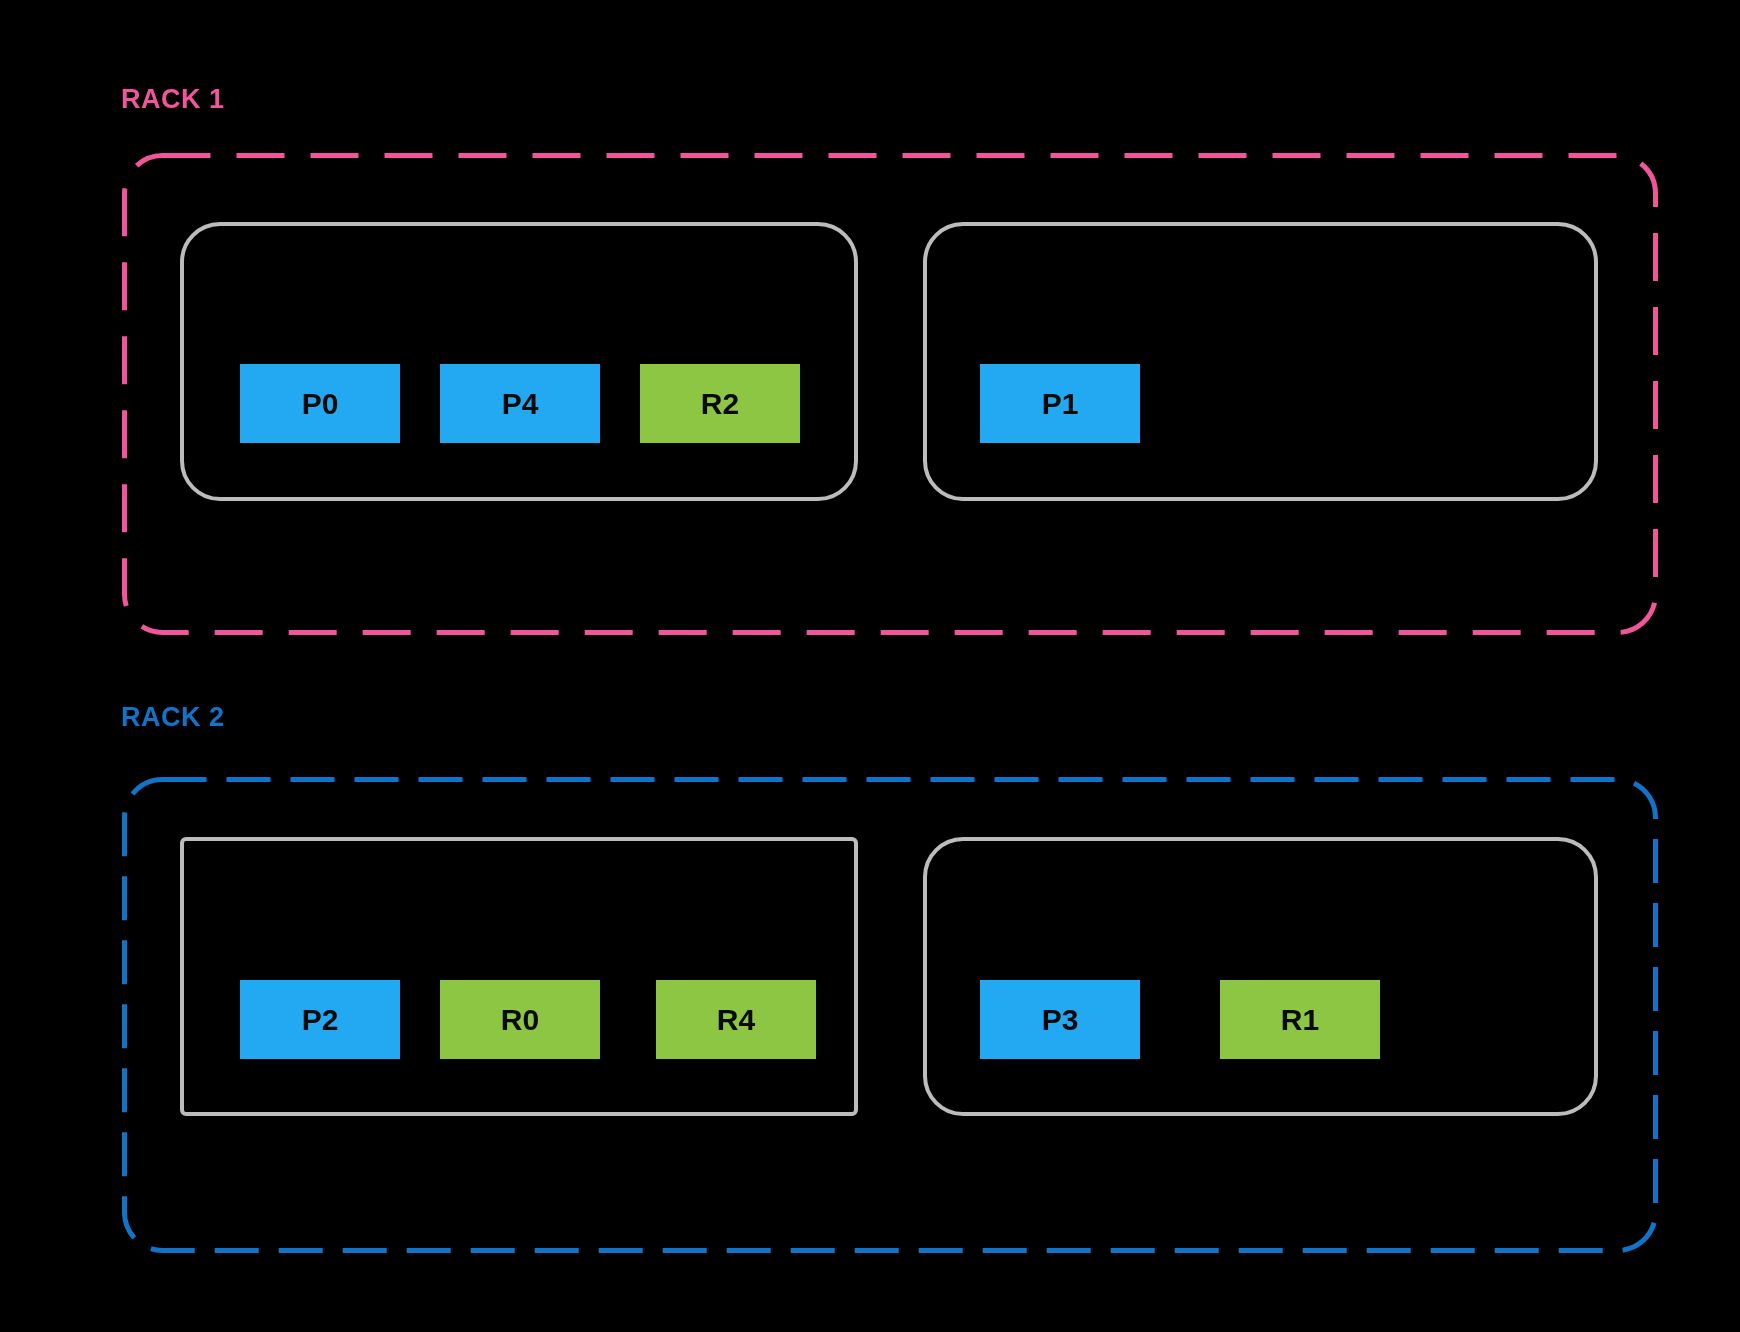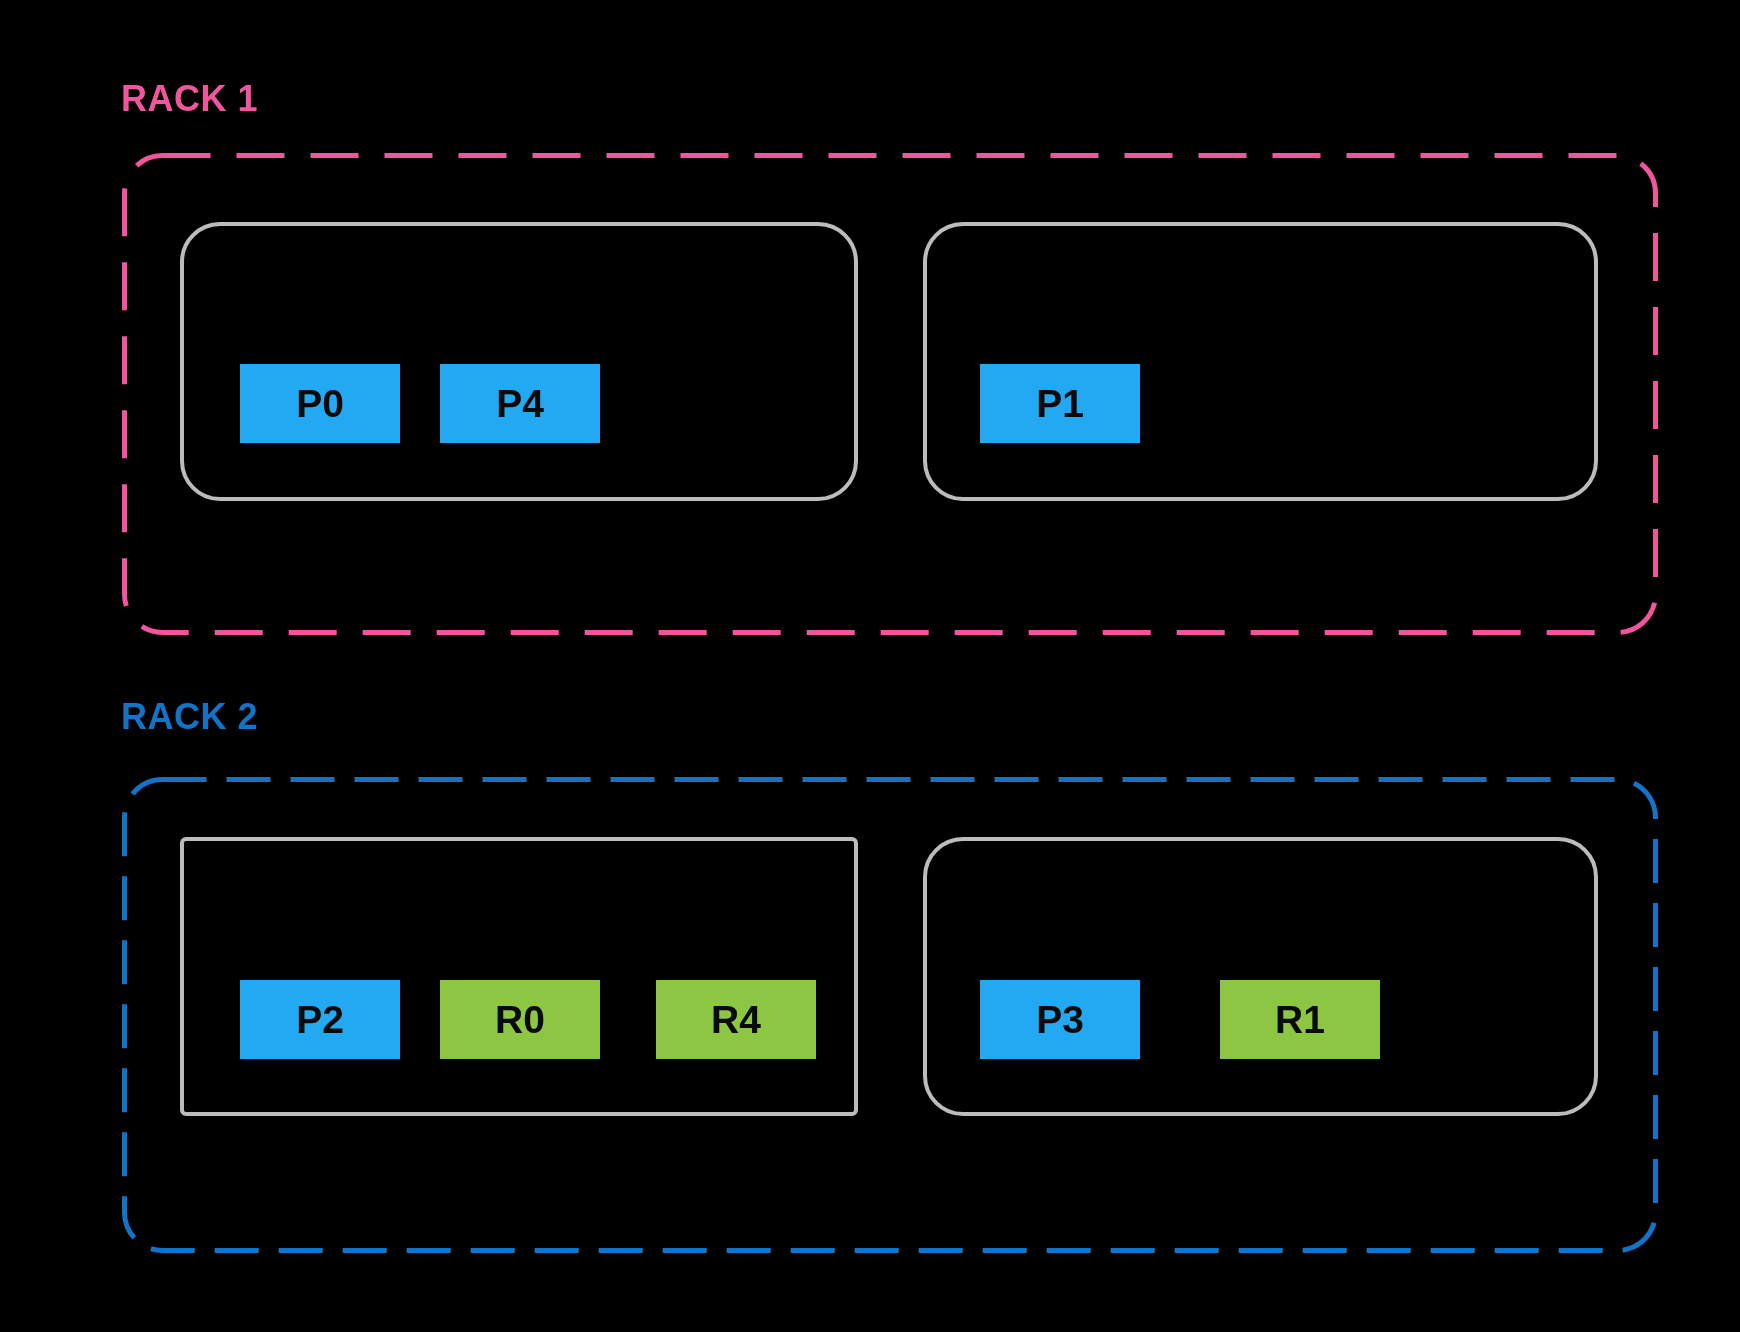--- a/index.html
+++ b/index.html
@@ -11,21 +11,21 @@
     position: relative;
     width: 1740px;
     height: 1332px;
     background: #000000;
     overflow: hidden;
     font-family: "Liberation Sans", sans-serif;
   }
   .rack-label {
     position: absolute;
     left: 121px;
-    font-size: 36px;
+    font-size: 27px;
     font-weight: 700;
     letter-spacing: 0.5px;
     line-height: 34px;
     white-space: nowrap;
   }
   .rack-label.pink { color: #F1569D; top: 82px; }
   .rack-label.blue { color: #1274C9; top: 700px; }
   .boundary-svg { position: absolute; display: block; }
   .host {
     position: absolute;
@@ -38,21 +38,21 @@
   }
   .host.narrow { width: 675px; }
   .chip {
     position: absolute;
     box-sizing: border-box;
     width: 160px;
     height: 79px;
     display: flex;
     align-items: center;
     justify-content: center;
-    font-size: 39px;
+    font-size: 30px;
     font-weight: 700;
     color: #0A0A0A;
   }
   .chip.primary { background: #22A9F1; }
   .chip.replica { background: #8DC642; }
 </style>
 </head>
 <body>
 
 <div id="canvas">
@@ -60,20 +60,21 @@
   <div>
     <div class="rack-label pink">RACK 1</div>
 
     <svg class="boundary-svg" style="left:122px; top:153px;" width="1536" height="482" viewBox="0 0 1536 482">
       <rect x="2.5" y="2.5" width="1531" height="477" rx="38" ry="38" fill="none" stroke="#F1569D" stroke-width="5" stroke-dasharray="48 26"></rect>
     </svg>
 
     <div class="host" style="left:180px; top:222px;">
       <div class="chip primary" style="left:56px; top:138px;">P0</div>
       <div class="chip primary" style="left:256px; top:138px;">P4</div>
+      <div class="chip replica" style="left:456px; top:138px;">R2</div>
     </div>
 
     <div class="host narrow" style="left:923px; top:222px;">
       <div class="chip primary" style="left:53px; top:138px;">P1</div>
     </div>
   </div>
 
   <div>
     <div class="rack-label blue">RACK 2</div>
 

